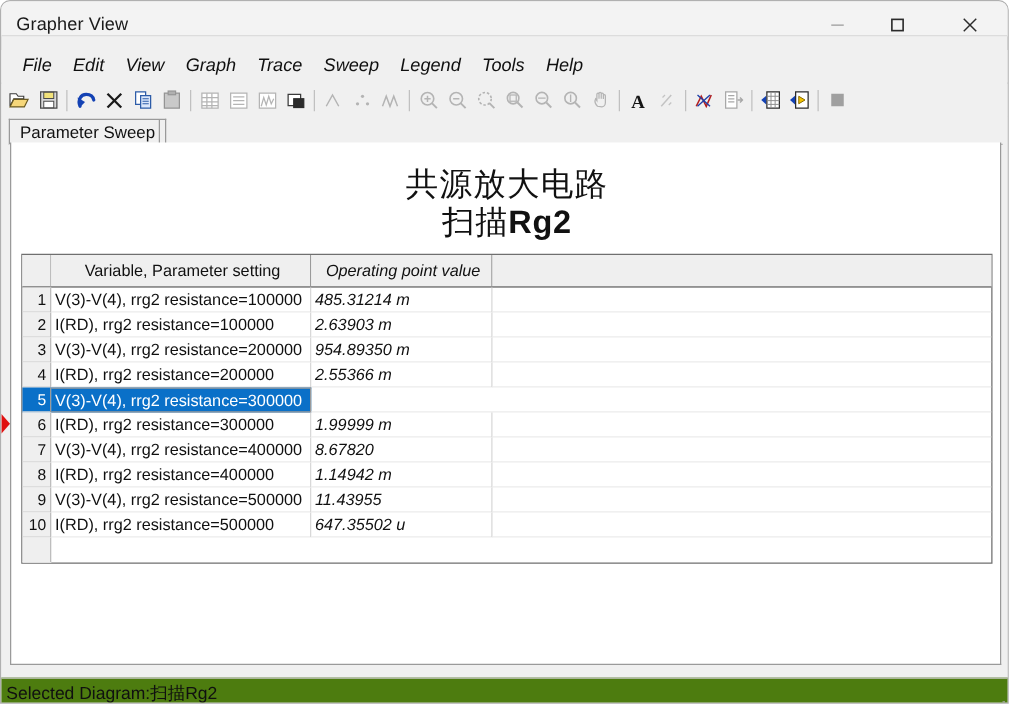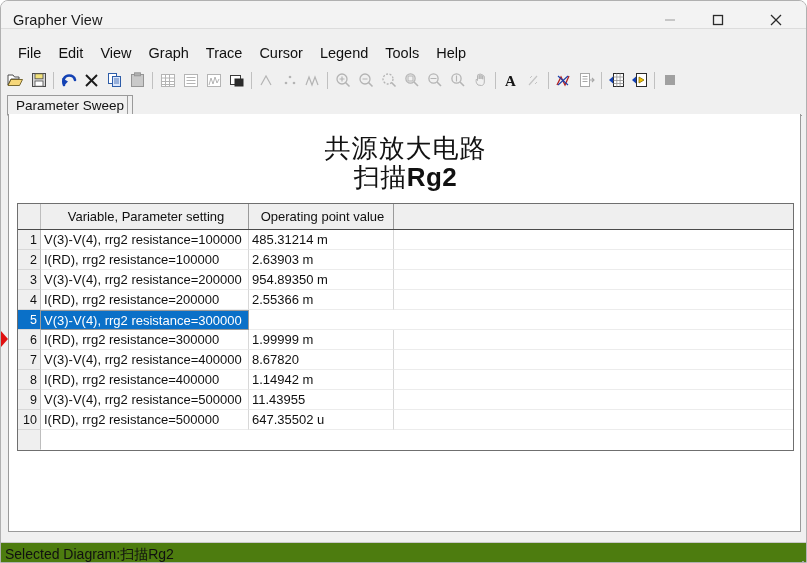--- a/index.html
+++ b/index.html
@@ -73,20 +73,21 @@
     padding-left: 9px;
     box-sizing: border-box;
   }
   .menu-item {
     font-size: 14.5px;
     color: #101010;
     padding: 2px 8px;
     margin-right: 1px;
     white-space: nowrap;
     cursor: default;
+    font-style: italic;
   }
 
   
   #toolbar {
     position: absolute;
     left: 0; top: 66px;
     width: 807px;
     height: 26px;
     background: #f0f0f0;
     display: flex;
@@ -253,20 +254,21 @@
     width: 145px;
     flex: 0 0 145px;
     border-right: 1px solid #d8d8d8;
     border-bottom: 1px solid #ececec;
     display: flex;
     align-items: center;
     padding-left: 3px;
     box-sizing: border-box;
     white-space: nowrap;
     overflow: hidden;
+    font-style: italic;
   }
   .gc-c {
     flex: 1 1 auto;
     border-bottom: 1px solid #ececec;
     box-sizing: border-box;
   }
   .ghead .gc-a, .ghead .gc-b {
     justify-content: center;
     background: #efefef;
     border-right: 1px solid #9a9a9a;
@@ -372,21 +374,21 @@
       </svg>
     </div>
   </div>
 
   <div id="menubar">
     <div class="menu-item">File</div>
     <div class="menu-item">Edit</div>
     <div class="menu-item">View</div>
     <div class="menu-item">Graph</div>
     <div class="menu-item">Trace</div>
-    <div class="menu-item">Cursor</div>
+    <div class="menu-item">Sweep</div>
     <div class="menu-item">Legend</div>
     <div class="menu-item">Tools</div>
     <div class="menu-item">Help</div>
   </div>
 
   <div id="toolbar">
 
     <div class="tb">
       <svg width="17" height="16" viewBox="0 0 17 16">
         <path d="M1 13 L1 3 L6 3 L7.5 5 L12 5 L12 7 L4 7 L1 13 Z" fill="#ffffff" stroke="#3a3a3a" stroke-width="0.9"></path>

